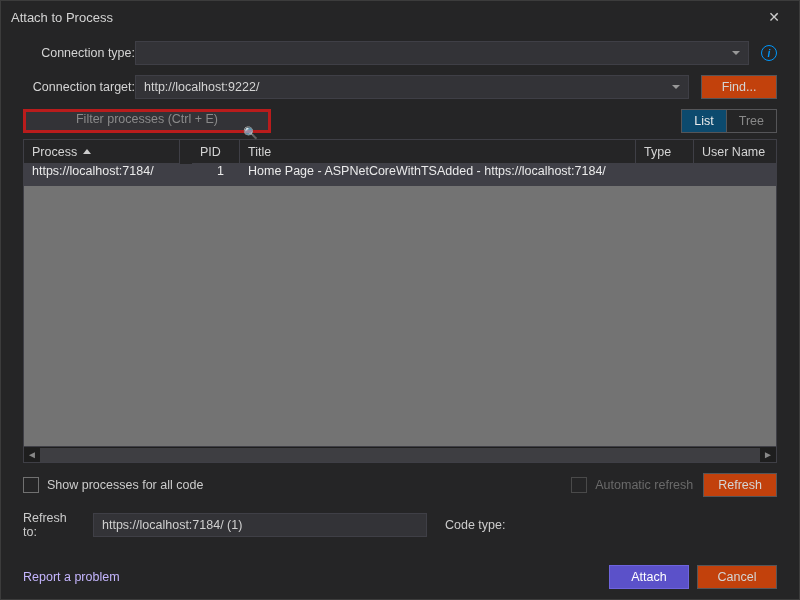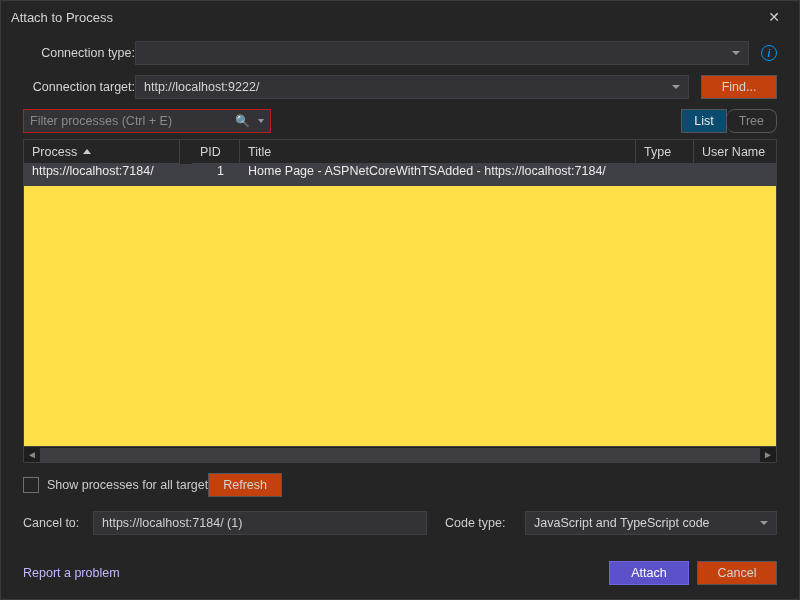--- a/index.html
+++ b/index.html
@@ -61,45 +61,46 @@
     padding: 0 14px;
     display: inline-flex; align-items: center; justify-content: center;
     cursor: default;
     min-width: 60px;
   }
   .btn.wide { min-width: 76px; }
   .btn.primary { background: #5b51c9; border-color: #6e64dd; color: #fff; }
   .filter-row { display:flex; align-items:center; margin-bottom:6px; gap: 6px;}
   .filter-box {
     width: 248px; height: 24px;
-    background: #333337; border: 1px solid #b91c1c;
+    background: #333337; border: 3px solid #b91c1c;
     display: flex; align-items: center; padding: 0 6px;
     color: #8a8a8a;
+    flex-direction: column;
   }
   .filter-box .search-icon { margin-left: auto; margin-right: 4px; font-size: 12px; color:#cccccc;}
   .filter-box .split-caret {
     width: 0; height: 0;
     border-left: 3px solid transparent;
     border-right: 3px solid transparent;
     border-top: 4px solid #999;
     margin-left: 4px;
   }
   .view-toggle { margin-left:auto; display:flex; }
   .view-toggle .seg {
     height: 24px; padding: 0 12px;
     display:flex; align-items:center;
     border: 1px solid #555558;
     color: #888;
   }
   .view-toggle .seg.active { background:#0c4a6e; color:#eaeaea; }
-  .view-toggle .seg + .seg { border-left: none; border-radius: 8px; }
+  .view-toggle .seg + .seg { border-left: none; }
 
   .table {
     border: 1px solid #3f3f46;
-    background: #fde047;
+    background: #737373;
     height: 324px;
     display: flex; flex-direction: column;
   }
   .thead {
     display:flex; height: 24px; align-items: stretch;
     background: #252526;
     color: #d4d4d4;
     font-size: 12.5px;
   }
   .th {
@@ -220,34 +221,34 @@
     </div>
     <div class="scroll-h">
       <div class="arrow">◄</div>
       <div class="track"></div>
       <div class="arrow">►</div>
     </div>
   </div>
 
   <div class="options-row">
     <span class="chk"></span>
-    <span>Show processes for all target</span>
+    <span>Show processes for all code</span>
+    <div class="auto-ref">
+      <span class="chk disabled"></span>
+      <span>Automatic refresh</span>
+    </div>
     <div class="btn">Refresh</div>
   </div>
 
   <div class="attach-row">
-    <div class="attach-label">Cancel to:</div>
+    <div class="attach-label">Refresh to:</div>
     <div class="attach-val">
       <span>https://localhost:7184/ (1)</span>
     </div>
     <div class="code-label">Code type:</div>
-    <div class="dropdown code-drop">
-      <span>JavaScript and TypeScript code</span>
-      <span class="caret"></span>
-    </div>
   </div>
 
   <div class="footer">
     <div class="report">Report a problem</div>
     <div class="spacer"></div>
     <div class="btn primary">Attach</div>
     <div class="btn">Cancel</div>
   </div>
 
 </div>

